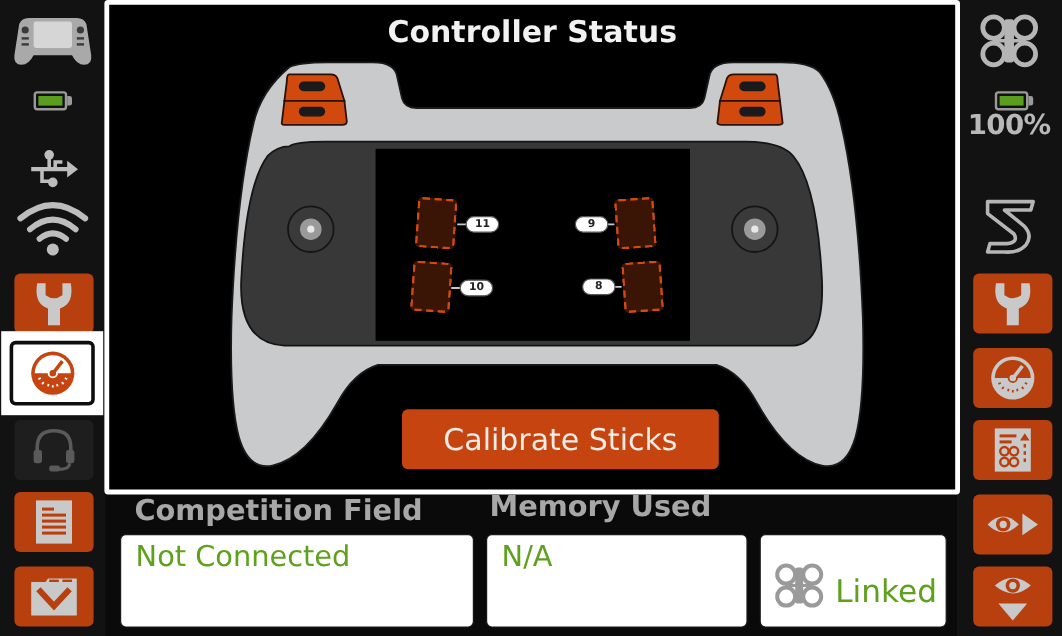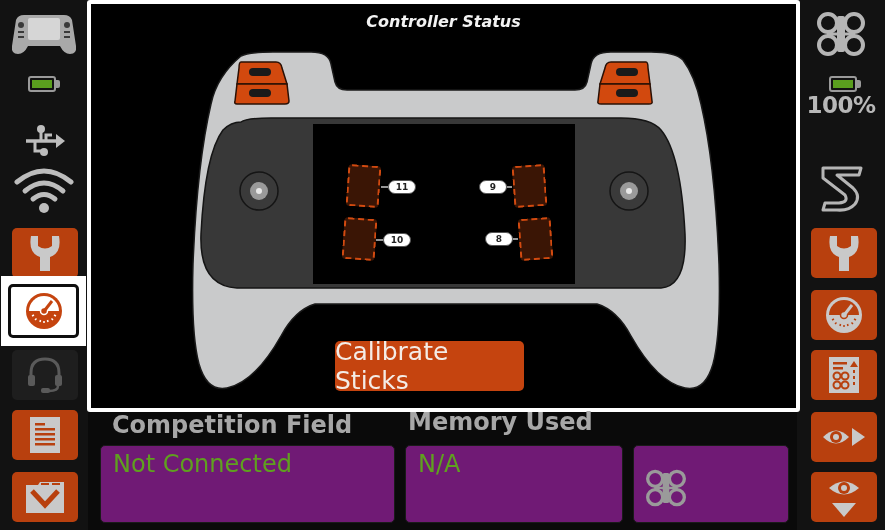--- a/index.html
+++ b/index.html
@@ -16,29 +16,29 @@
   .battery .body { position: absolute; left: 0; top: 0; width: 28px; height: 16px; background: #111; border: 2px solid #9a9a9a; border-radius: 3px; padding: 2px; }
   .battery .fill { width: 100%; height: 100%; background: #5a9e1e; }
   .battery .tip { position: absolute; right: 0; top: 4px; width: 4px; height: 8px; background: #9a9a9a; border-radius: 0 2px 2px 0; }
 
   .nav-btn { position: absolute; width: 66px; height: 50px; border-radius: 5px; background: #b8400e; display: flex; align-items: center; justify-content: center; cursor: pointer; }
   .nav-btn.dim { background: #1e1e1e; }
   .selected-frame { position: absolute; left: 1px; top: 276px; width: 85px; height: 70px; background: #ffffff; border: 0; }
   .selected-inner { position: absolute; left: 7px; top: 8px; width: 71px; height: 54px; background: #ffffff; border: 3px solid #0e0e0e; border-radius: 5px; display: flex; align-items: center; justify-content: center; }
 
   .main-panel { position: absolute; left: 87px; top: 0; width: 713px; height: 412px; background: #000; border: 4px solid #ffffff; border-radius: 3px; }
-  .panel-title { position: absolute; top: 8px; left: 0; width: 100%; text-align: center; color: #f2f2f2; font-weight: bold; font-size: 16px; font-style: italic; }
-
-  .calibrate-btn { position: absolute; left: 244px; top: 337px; width: 189px; height: 50px; background: #c5440f; color: #f4ece6; border-radius: 5px; font-size: 25px; display: flex; align-items: center; justify-content: center; cursor: pointer; }
+  .panel-title { position: absolute; top: 8px; left: 0; width: 100%; text-align: center; color: #f2f2f2; font-weight: bold; font-size: 25px; }
+
+  .calibrate-btn { position: absolute; left: 244px; top: 337px; width: 264px; height: 50px; background: #c5440f; color: #f4ece6; border-radius: 5px; font-size: 25px; display: flex; align-items: center; justify-content: center; cursor: pointer; }
 
   .stick-label { position: absolute; height: 14px; padding: 0 6px; min-width: 28px; background: #ffffff; border: 1px solid #555; border-radius: 7px; color: #222; font-size: 9px; font-weight: bold; display: flex; align-items: center; justify-content: center; }
   .stick-pad { position: absolute; width: 33px; height: 42px; background: #3a1505; border: 2px dashed #d24a10; border-radius: 4px; }
 
   .field-label { position: absolute; font-weight: bold; font-size: 24px; color: #a7a7a7; }
-  .info-box { position: absolute; background: #701a75; border-radius: 5px; border: 1px solid #1a1a1a; }
+  .info-box { position: absolute; background: #ffffff; border-radius: 5px; border: 1px solid #1a1a1a; }
   .info-value { position: absolute; left: 12px; top: 4px; font-size: 24px; color: #5fa01f; }
   .linked-text { position: absolute; left: 62px; top: 33px; font-size: 26px; color: #5fa01f; }
 </style>
 </head>
 <body>
 
 <div class="side left">
   <div class="stat-icon" style="left:10px;top:12px;width:68px;width:68px;height:44px;">
     <svg width="68" height="44" viewBox="0 0 68 44">
       <path d="M6 8 Q8 3 14 3 L54 3 Q60 3 62 8 L66 34 Q67 42 60 42 Q54 42 50 34 L18 34 Q14 42 8 42 Q1 42 2 34 Z" fill="#a9a9a9"></path>
@@ -283,13 +283,14 @@
   <svg style="position:absolute;left:10px;top:22px;" width="44" height="40" viewBox="0 0 52 48">
     <g stroke="#9a9a9a" stroke-width="4" fill="none">
       <circle cx="13" cy="13" r="9"></circle>
         <circle cx="39" cy="13" r="9"></circle>
       <circle cx="13" cy="35" r="9"></circle>
         <circle cx="39" cy="35" r="9"></circle>
     </g>
     <rect x="22" y="6" width="8" height="36" rx="2" fill="#9a9a9a"></rect>
     <path d="M12 24 H40" stroke="#9a9a9a" stroke-width="3"></path>
   </svg>
+  <div class="linked-text">Linked</div>
 </div>
 
 </body></html>

